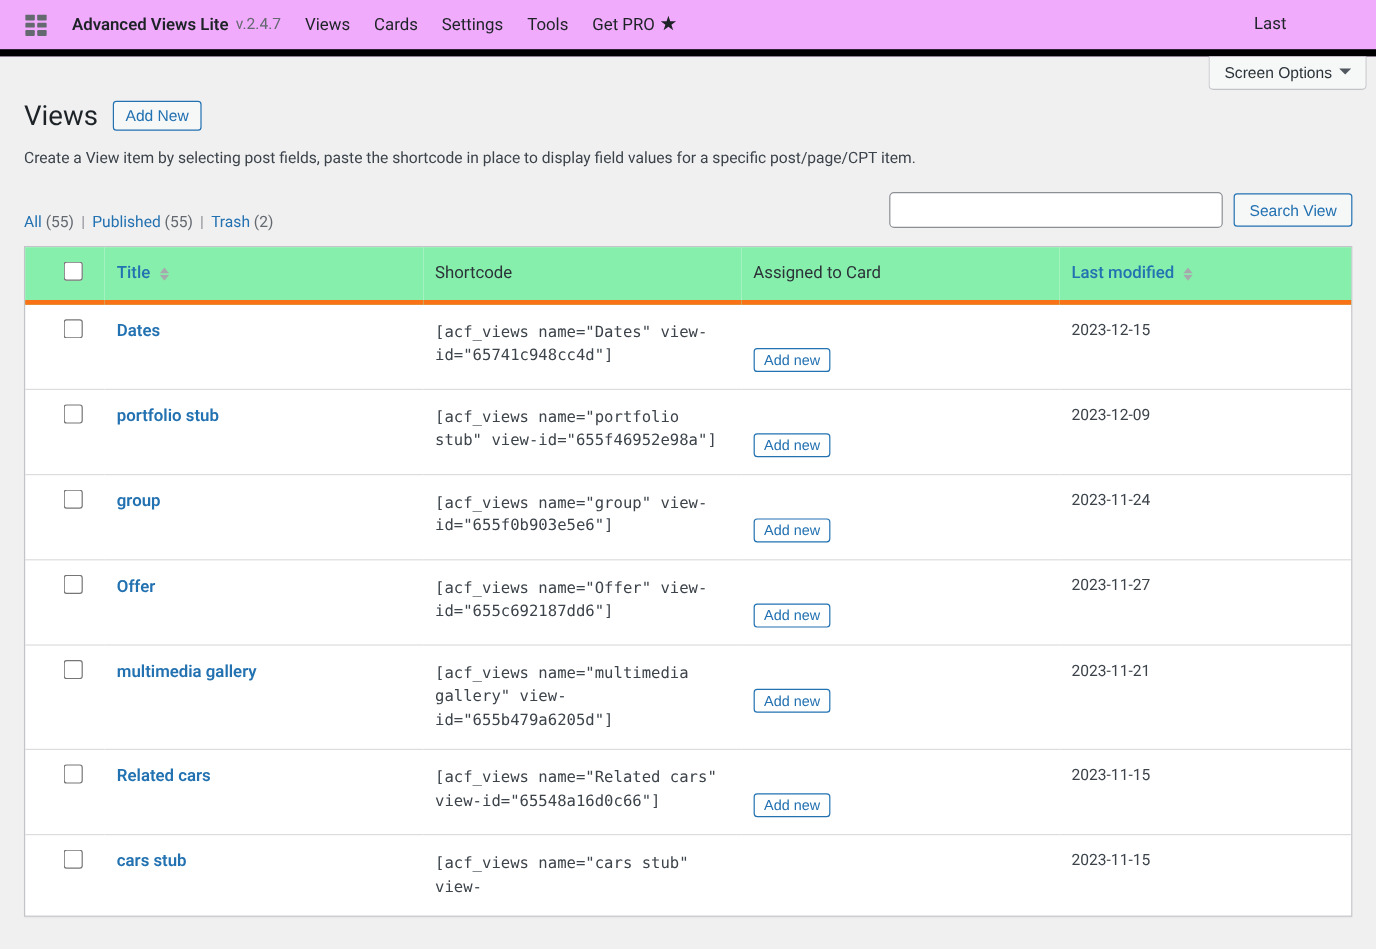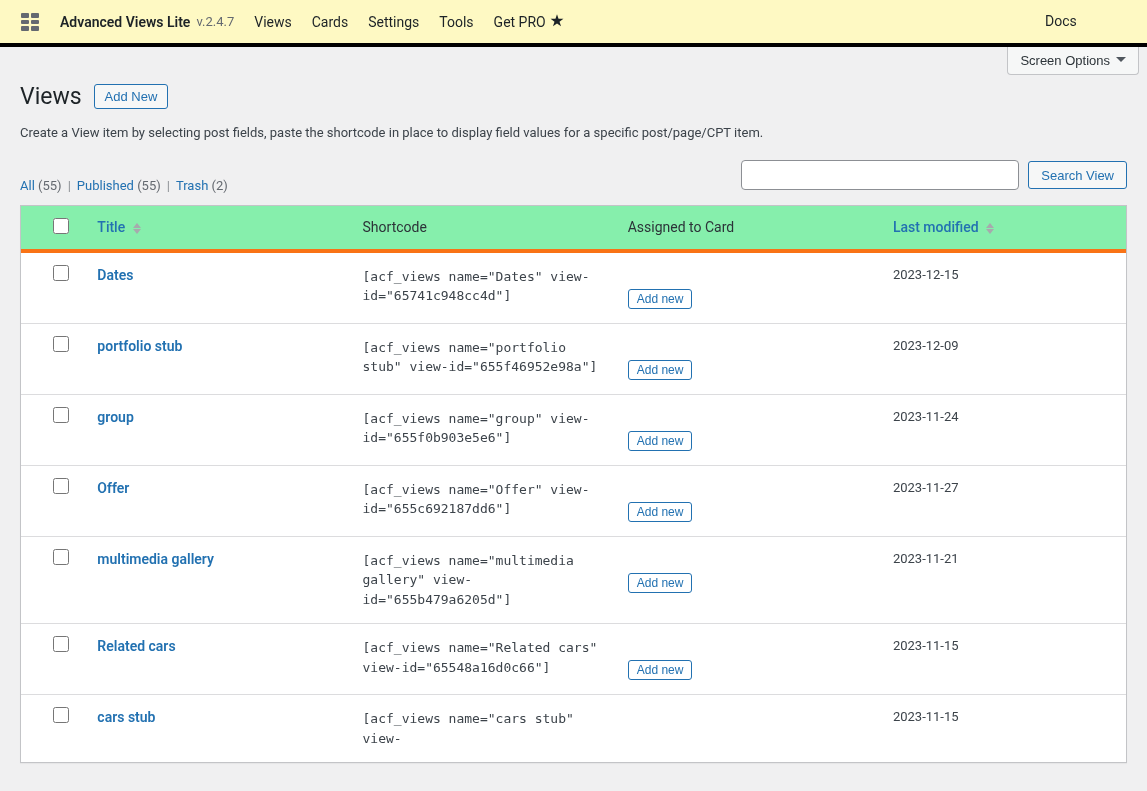--- a/index.html
+++ b/index.html
@@ -5,26 +5,26 @@
     * { margin: 0; padding: 0; box-sizing: border-box; }
     body {
       font-family: -apple-system, BlinkMacSystemFont, "Segoe UI", Roboto, Oxygen-Sans, Ubuntu, Cantarell, "Helvetica Neue", sans-serif;
       font-size: 13px;
       color: #3c434a;
       background: #f0f0f1;
     }
     
     
     .top-toolbar {
-      background: #fef9c3;
+      background: #f0abfc;
       height: 47px;
       display: flex;
       align-items: center;
       padding: 0 20px;
-      border-bottom: 4px solid #000000;
+      border-bottom: 6px solid #000000;
       justify-content: space-between;
     }
     .toolbar-left {
       display: flex;
       align-items: center;
       gap: 20px;
     }
     .toolbar-right {
       display: flex;
       align-items: flex-start;
@@ -290,21 +290,21 @@
       <span>Get PRO</span>
       <span>
         <svg width="14" height="14" viewBox="0 0 24 24" fill="#1d2327">
             <path d="M12 2l2.6 7.9H23l-6.7 4.9 2.6 7.9L12 17.8 5.1 22.7l2.6-7.9L1 9.9h8.4z"></path>
           </svg>
       </span>
     </span>
   </div>
   <div class="toolbar-right">
     <span class="nav-item">Demo Import</span>
-    <span class="nav-item">Docs</span>
+    <span class="nav-item">Last</span>
     <span class="nav-item support-link">
       <span>Support</span>
       <span>
         <svg width="14" height="14" viewBox="0 0 24 24" fill="none" stroke="#1d2327" stroke-width="2.5">
           <path d="M18 13v6a2 2 0 01-2 2H5a2 2 0 01-2-2V8a2 2 0 012-2h6"></path>
           <path d="M15 3h6v6"></path>
           <path d="M10 14L21 3"></path>
         </svg>
       </span>
     </span>

